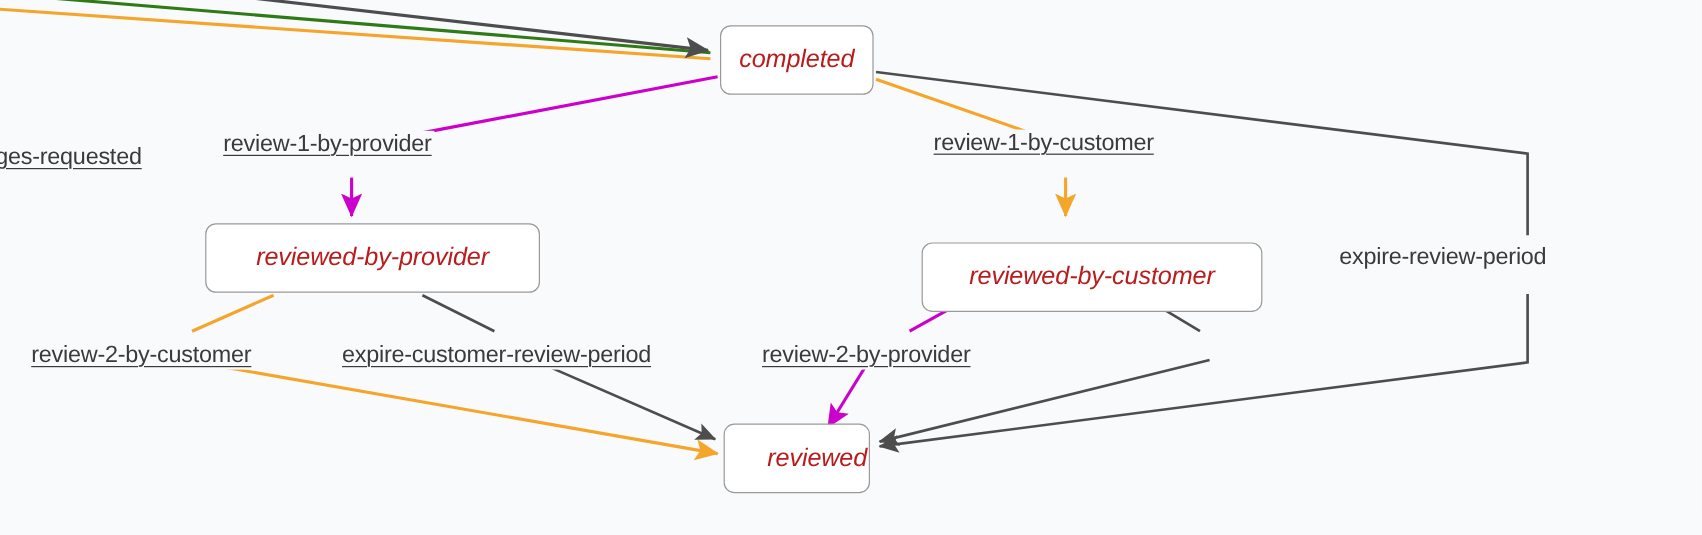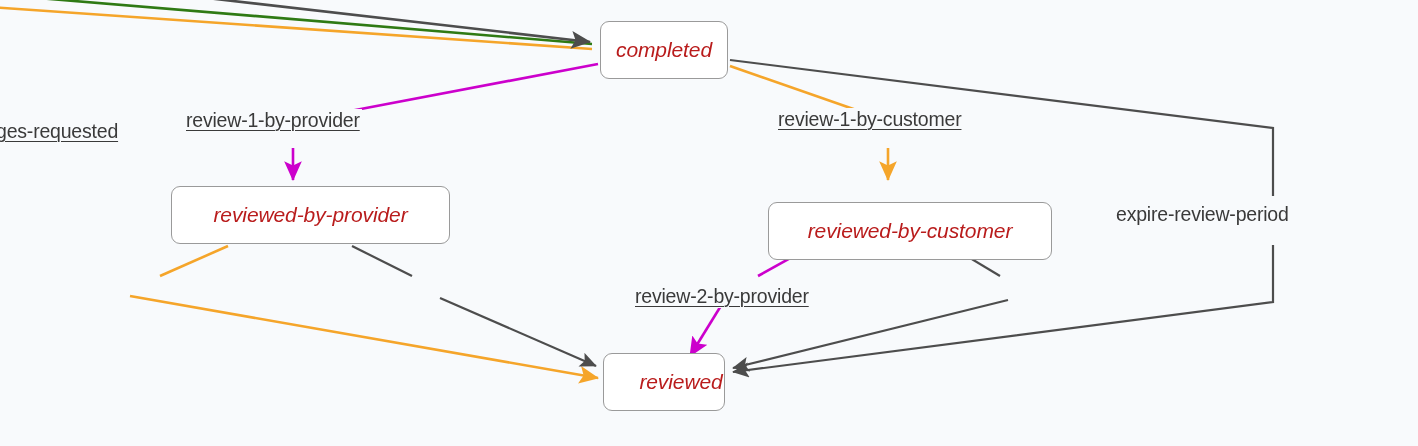--- a/index.html
+++ b/index.html
@@ -124,18 +124,20 @@
   </div>
 
   <div class="edge-label underlined" style="left:-6px; top:120px;">ges-requested</div>
 
   <div class="edge-label underlined" style="left:184px; top:109px;">review-1-by-provider</div>
 
   <div class="edge-label underlined" style="left:776px; top:108px;">review-1-by-customer</div>
 
   <div class="edge-label" style="left:1101px; top:203px;margin-left:13px;">expire-review-period</div>
 
+  <div class="edge-label underlined" style="left:24px; top:285px;">review-2-by-customer</div>
 
+  <div class="edge-label underlined" style="left:283px; top:285px;">expire-customer-review-period</div>
 
   <div class="edge-label underlined" style="left:633px; top:285px;">review-2-by-provider</div>
 
 
 </div>
 
 </body></html>

